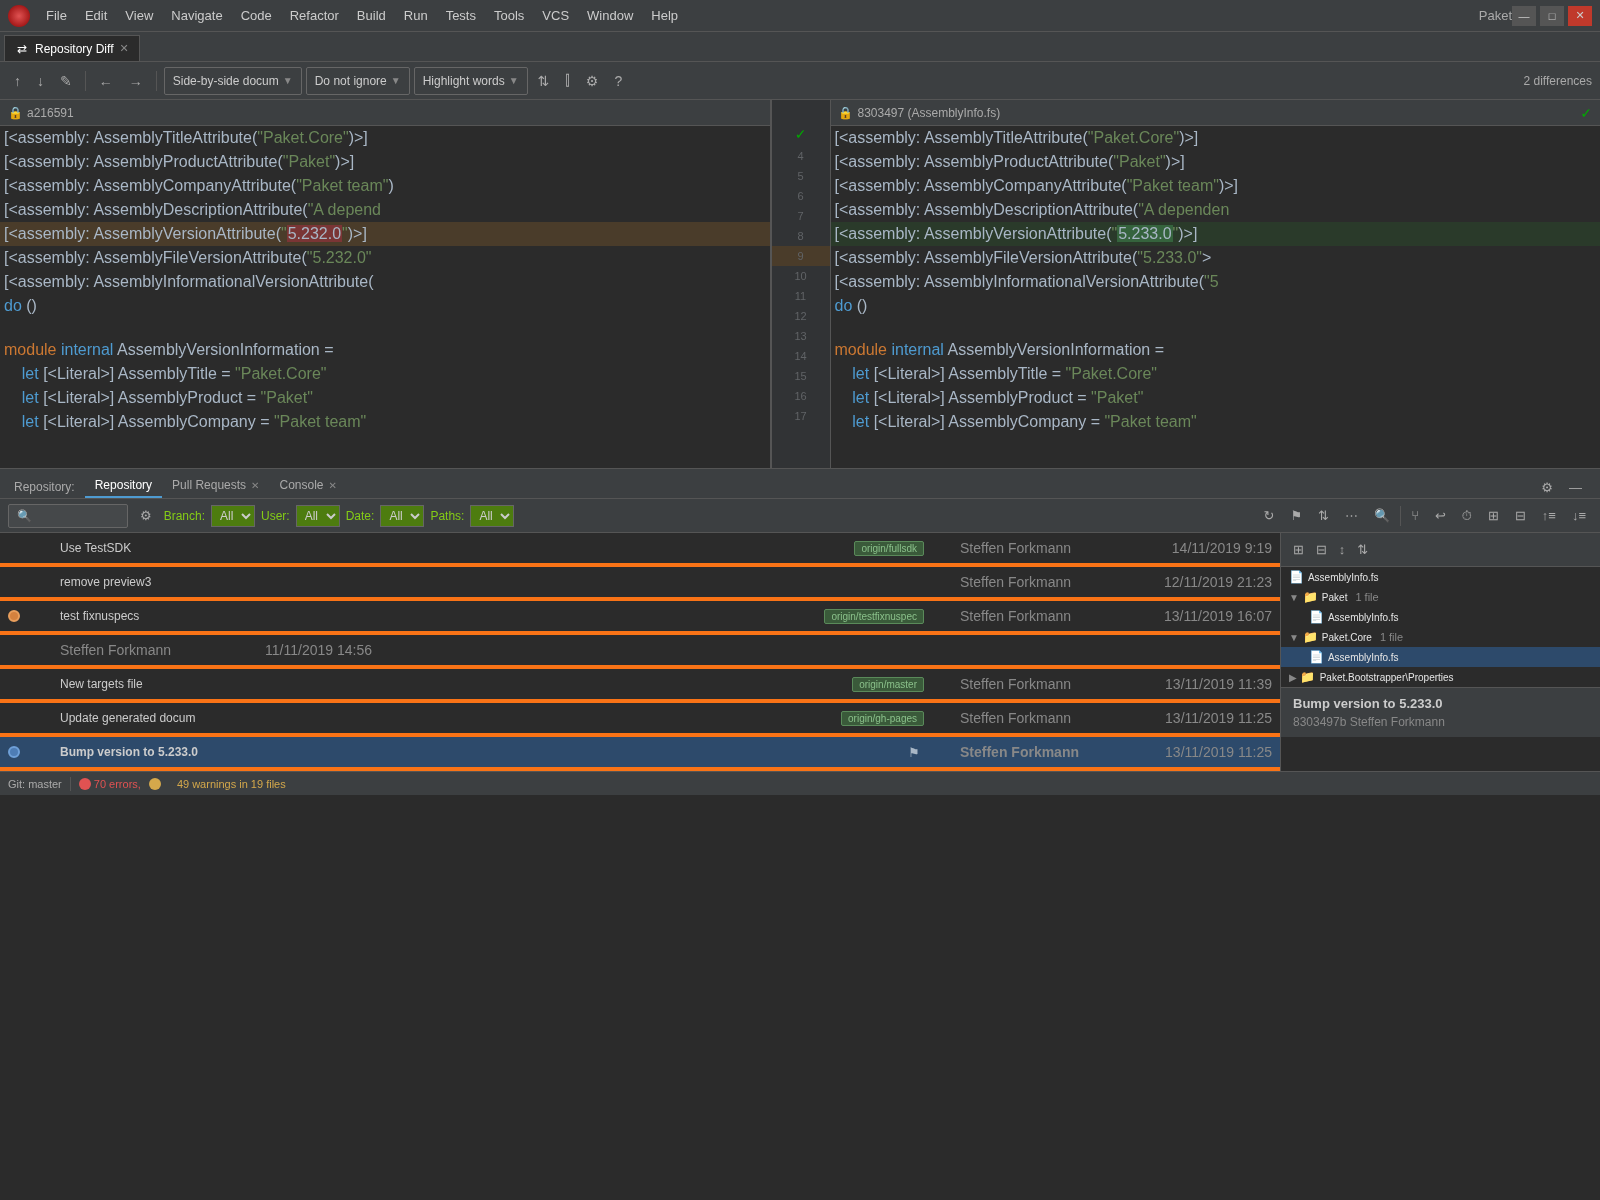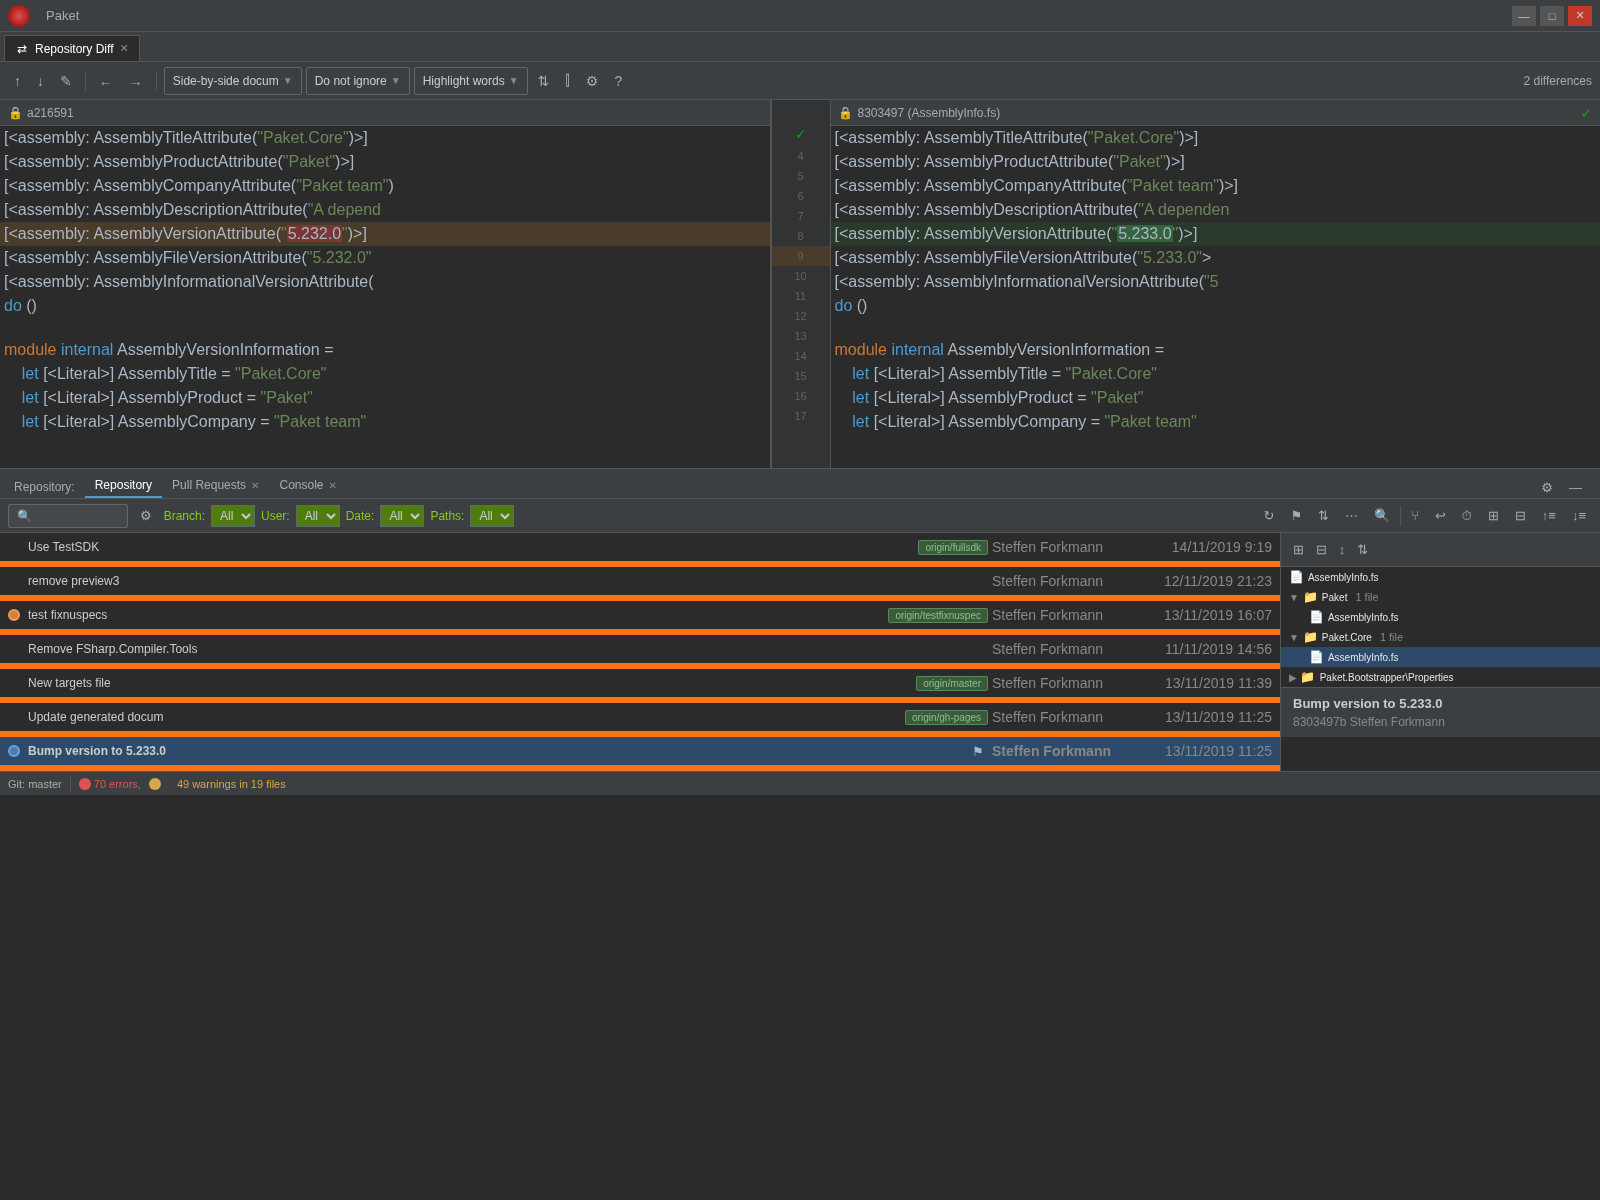--- a/index.html
+++ b/index.html
@@ -67,21 +67,21 @@
     .search-box { background: #45484a; border: 1px solid #666; color: #ccc; padding: 3px 8px; font-size: 12px; width: 120px; border-radius: 2px; height: 24px; }
     .repo-tb-btn { background: none; border: 1px solid transparent; color: #aaa; cursor: pointer; padding: 2px 5px; display: flex; align-items: center; font-size: 13px; border-radius: 2px; }
     .filter-label { color: #84cc16; font-size: 12px; }
     .filter-select { background: #4d7c0f; border: 1px solid #666; color: #ccc; font-size: 12px; padding: 2px 4px; cursor: pointer; }
 
     
     #main-content { flex: 1; display: flex; overflow: hidden; }
 
     
     #commit-list { flex: 1; overflow-y: auto; background: #2b2b2b; }
-    .commit-row { display: flex; align-items: center; padding: 6px 8px; border-bottom: 6px solid #f97316; cursor: pointer; min-height: 34px; }
+    .commit-row { display: flex; align-items: center; padding: 6px 8px; border-bottom: 4px solid #f97316; cursor: pointer; min-height: 34px; gap: 32px; }
     .commit-row.selected { background: #2d4a6b; }
     .commit-dot { width: 12px; height: 12px; border-radius: 50%; background: #555; flex-shrink: 0; margin-right: 8px; }
     .commit-dot.orange { background: #d4813e; border: 2px solid #e89e5c; }
     .commit-dot.blue { background: #4e7db5; border: 2px solid #6fa0d8; }
     .commit-dot.empty { background: transparent; }
     .commit-msg { flex: 1; font-size: 12px; color: #ccc; }
     .tag-badge { background: #3a5a3a; border: 1px solid #5a8a5a; color: #8ac08a; padding: 1px 6px; font-size: 10px; border-radius: 2px; margin-right: 4px; }
     .commit-author { width: 140px; font-size: 14px; color: #888; flex-shrink: 0; }
     .commit-date { width: 140px; font-size: 14px; color: #888; flex-shrink: 0; text-align: right; }
 
@@ -109,20 +109,35 @@
     .status-item { display: flex; align-items: center; gap: 4px; }
     .status-errors { color: #e05252; display: flex; align-items: center; gap: 3px; }
     .status-warnings { color: #d4a84b; display: flex; align-items: center; gap: 16px; }
     .status-sep { width: 1px; height: 14px; background: #555; }
   </style>
 </head>
 <body>
 
 <div id="titlebar">
   <div class="app-icon"></div>
+  <div class="menu-items">
+    <span class="menu-item">File</span>
+    <span class="menu-item">Edit</span>
+    <span class="menu-item">View</span>
+    <span class="menu-item">Navigate</span>
+    <span class="menu-item">Code</span>
+    <span class="menu-item">Refactor</span>
+    <span class="menu-item">Build</span>
+    <span class="menu-item">Run</span>
+    <span class="menu-item">Tests</span>
+    <span class="menu-item">Tools</span>
+    <span class="menu-item">VCS</span>
+    <span class="menu-item">Window</span>
+    <span class="menu-item">Help</span>
+  </div>
   <span class="paket-label">Paket</span>
   <div class="window-controls">
     <button class="win-btn">—</button>
     <button class="win-btn">□</button>
     <button class="win-btn" style="background:#c0392b;">✕</button>
   </div>
 </div>
 
 <div id="tabbar">
   <div class="tab active">
@@ -367,21 +382,20 @@
       </div>
       <div class="commit-row">
         <div class="commit-dot orange"></div>
         <span class="commit-msg">test fixnuspecs</span>
         <span class="tag-badge">origin/testfixnuspec</span>
         <span class="commit-author">Steffen Forkmann</span>
         <span class="commit-date">13/11/2019 16:07</span>
       </div>
       <div class="commit-row">
         <div class="commit-dot empty"></div>
-        <span class="commit-msg">Remove FSharp.Compiler.Tools</span>
         <span class="commit-author">Steffen Forkmann</span>
         <span class="commit-date">11/11/2019 14:56</span>
       </div>
       <div class="commit-row">
         <div class="commit-dot empty"></div>
         <span class="commit-msg">New targets file</span>
         <span class="tag-badge">origin/master</span>
         <span class="commit-author">Steffen Forkmann</span>
         <span class="commit-date">13/11/2019 11:39</span>
       </div>

